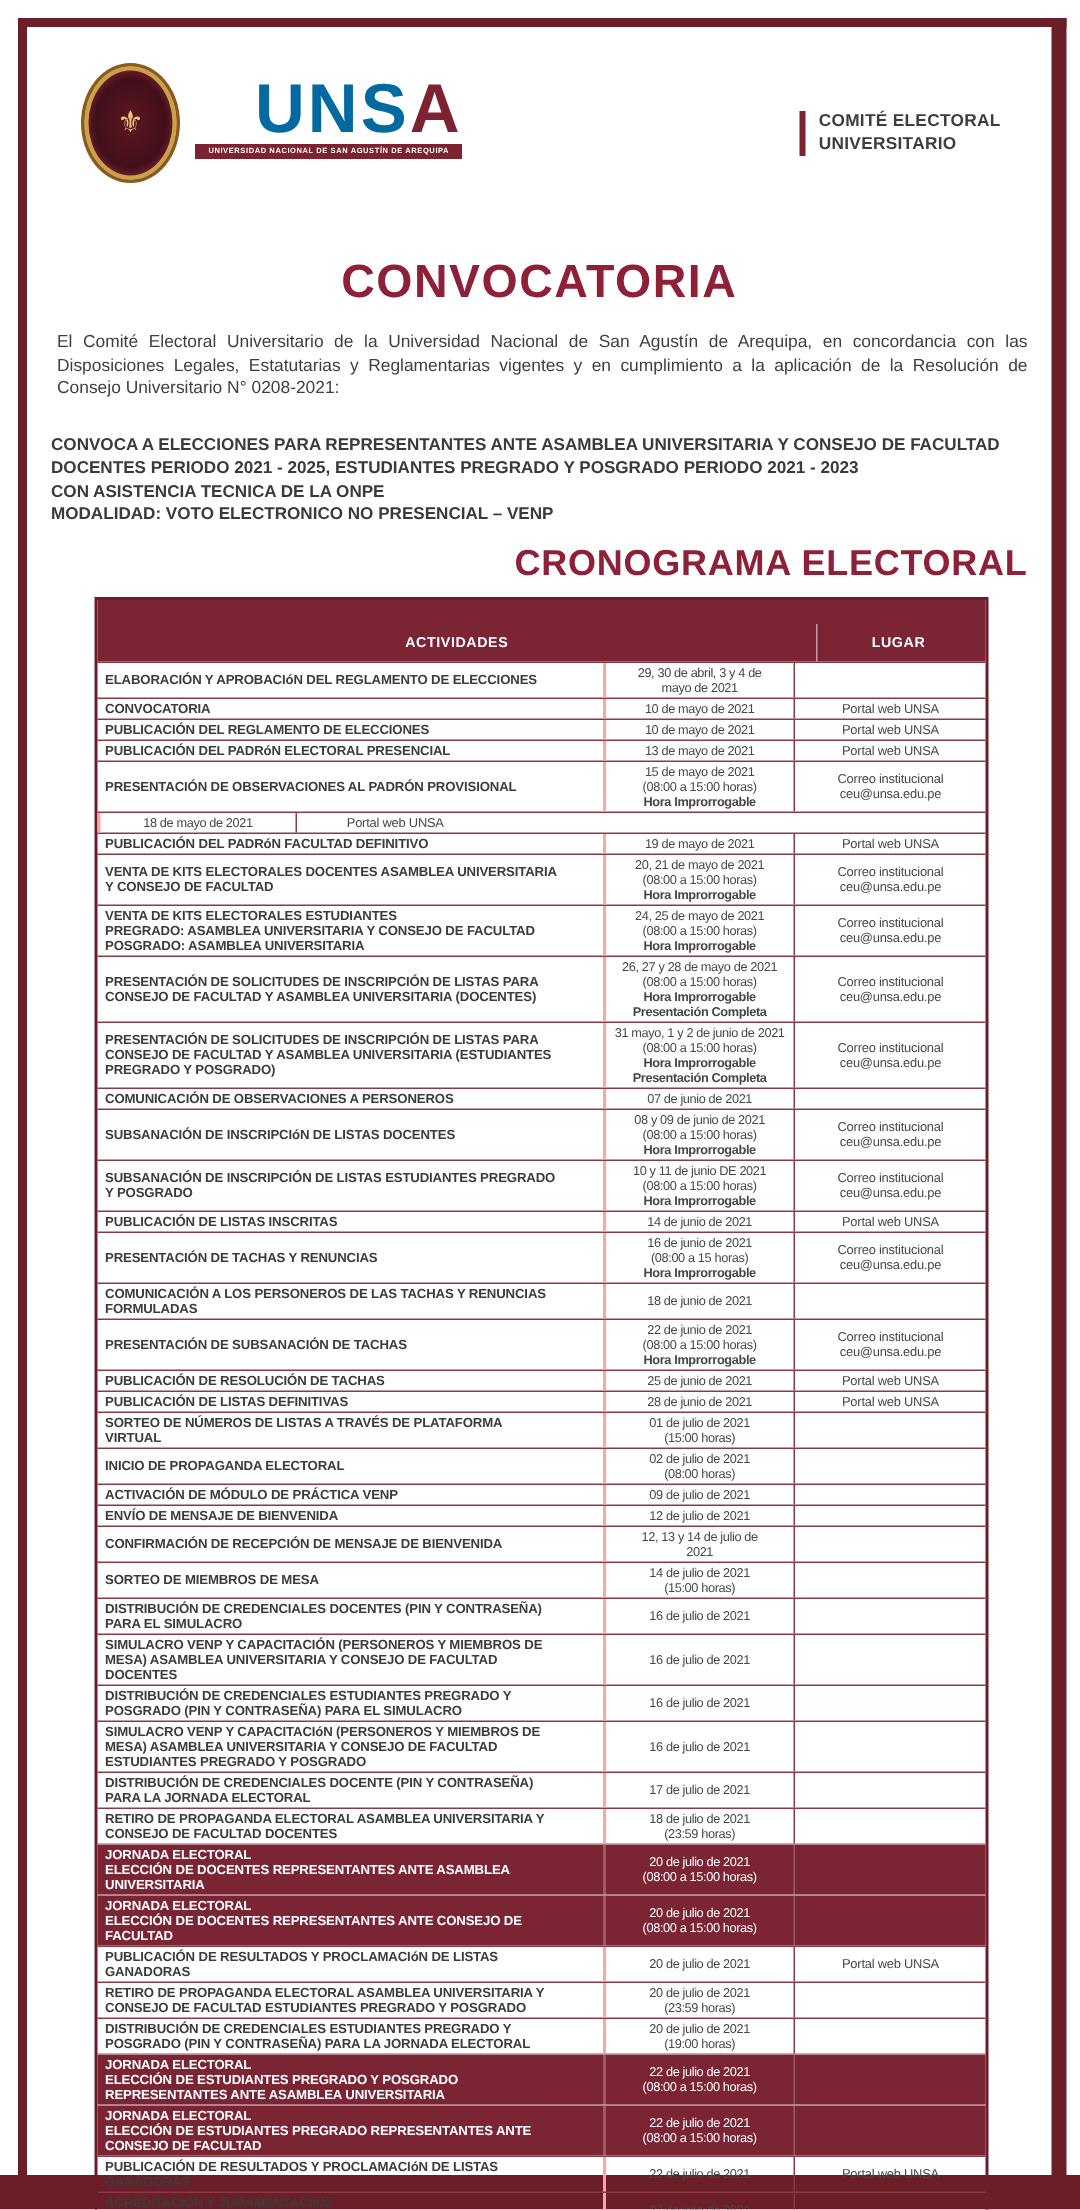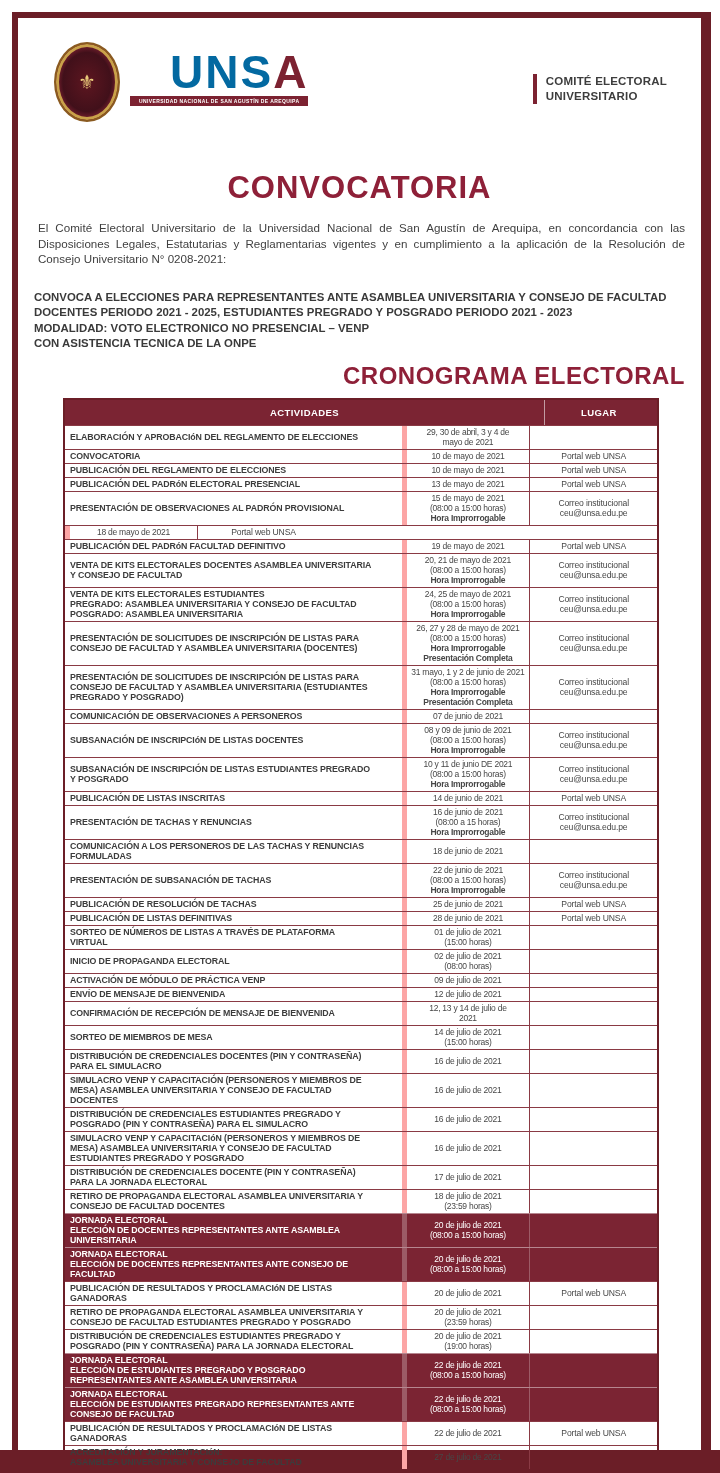--- a/index.html
+++ b/index.html
@@ -25,27 +25,27 @@
   .committee{position:absolute;right:18px;top:18px;border-left:4px solid #7c2231;padding-left:9px;margin-top:14px;}
   .committee div{font-size:11.5px;font-weight:bold;color:#3d3d3d;line-height:15px;letter-spacing:.2px;}
   
   .title{ text-align:center;color:#8e2038;font-size:31px;font-weight:800;letter-spacing:1px;margin-top:18px;}
   .intro{margin:14px 0 0 4px;color:#3f3f3f;font-size:11.6px;line-height:15.5px;text-align:justify;}
   .announce{margin-top:23px;text-align:left;font-weight:bold;color:#3a3a3a;font-size:11.4px;line-height:15.5px;}
   .sched-title{text-align:right;color:#8e2038;font-size:24px;font-weight:800;letter-spacing:.5px;margin-top:10px;}
   
   .etable{width:592px;margin:8px auto 0 29px;border:2px solid #6b1e27;}
   .t-head{display:flex;background:#7b2433;color:#fff;}
-  .th{font-size:9.5px;font-weight:bold;letter-spacing:.4px;text-align:center;padding:7px 2px;box-sizing:border-box;}
+  .th{font-size:9.5px;font-weight:bold;letter-spacing:.4px;text-align:center;padding:7px 2px;box-sizing:border-box;margin-top:16px;}
   .th-act{width:479px;}
   .th-lugar{width:109px;border-left:1px solid rgba(255,255,255,.55);text-align:center;}
   .t-row{display:flex;border-top:1px solid #8a3a44;}
   .cell{box-sizing:border-box;display:flex;flex-direction:column;justify-content:center;}
   .c-act{width:348px;padding:1.5px 5px;font-weight:bold;color:#3c3c3c;font-size:8.8px;line-height:10px;white-space:pre-line;letter-spacing:-.1px;}
-  .c-date{width:132px;border-left:5px solid #fca5a5;padding:1.5px 2px;text-align:center;color:#474747;font-size:8.5px;line-height:10px;letter-spacing:-.25px;}
+  .c-date{width:132px;border-left:2px solid #fca5a5;padding:1.5px 2px;text-align:center;color:#474747;font-size:8.5px;line-height:10px;letter-spacing:-.25px;}
   .c-lugar{width:132px;border-left:1px solid #8a3a44;padding:1.5px 2px;text-align:center;color:#474747;font-size:8.6px;line-height:10px;white-space:pre-line;letter-spacing:-.15px;}
   .dl{min-height:0;}
   .dl.b{font-weight:bold;}
   .t-row.hl{background:#7b2433;border-top:1px solid rgba(255,255,255,.45);}
   .t-row.hl .c-act,.t-row.hl .c-date,.t-row.hl .c-lugar{color:#fff;}
   .t-row.hl .c-date,.t-row.hl .c-lugar{border-left-color:rgba(255,255,255,.25);}
   
   .sigs{display:flex;justify-content:center;gap:120px;margin-top:14px;}
   .sig{position:relative;width:170px;height:72px;text-align:center;}
   .sig svg.ink{position:absolute;left:18px;top:-6px;}
@@ -78,22 +78,22 @@
       </div>
     </div>
 
     <div class="title">CONVOCATORIA</div>
 
     <div class="intro">El Comité Electoral Universitario de la Universidad Nacional de San Agustín de Arequipa, en concordancia con las Disposiciones Legales, Estatutarias y Reglamentarias vigentes y en cumplimiento a la aplicación de la Resolución de Consejo Universitario N° 0208-2021:</div>
 
     <div class="announce">
       <div>CONVOCA A ELECCIONES PARA REPRESENTANTES ANTE ASAMBLEA UNIVERSITARIA Y CONSEJO DE FACULTAD</div>
       <div>DOCENTES PERIODO 2021 - 2025, ESTUDIANTES PREGRADO Y POSGRADO PERIODO 2021 - 2023</div>
+      <div>CON ASISTENCIA TECNICA DE LA ONPE</div>
       <div>MODALIDAD: VOTO ELECTRONICO NO PRESENCIAL – VENP</div>
-      <div>CON ASISTENCIA TECNICA DE LA ONPE</div>
     </div>
 
     <div class="sched-title">CRONOGRAMA ELECTORAL</div>
 
     <div class="etable">
       <div class="t-head">
         <div class="th th-act">ACTIVIDADES</div>
         <div class="th th-lugar">LUGAR</div>
       </div>
       <div>

